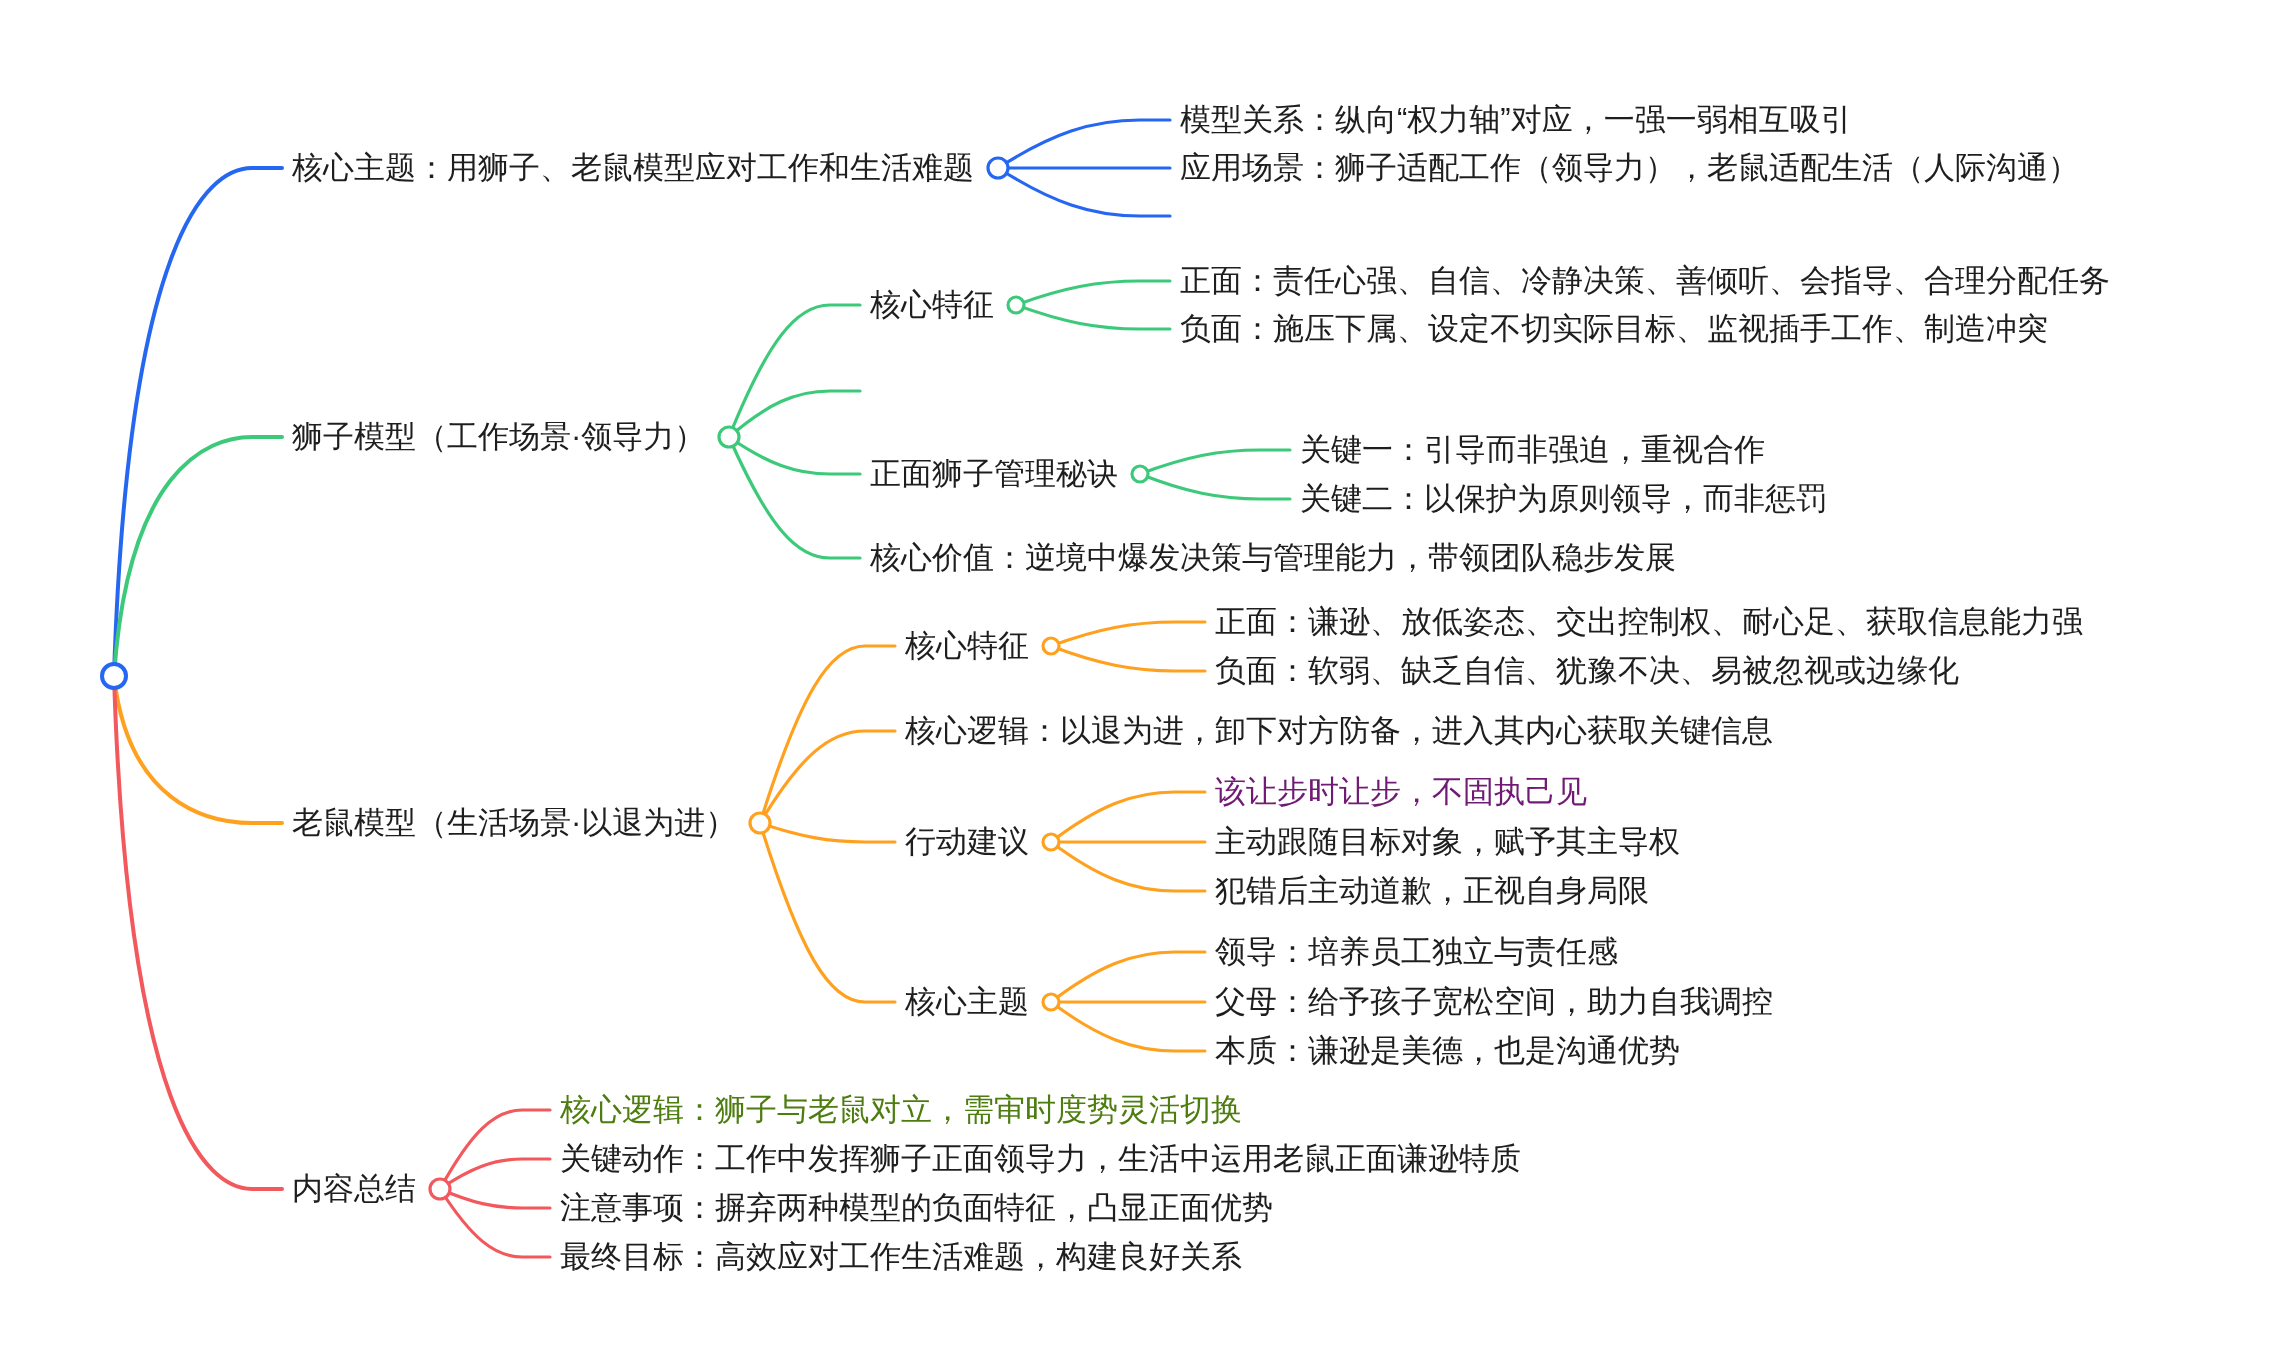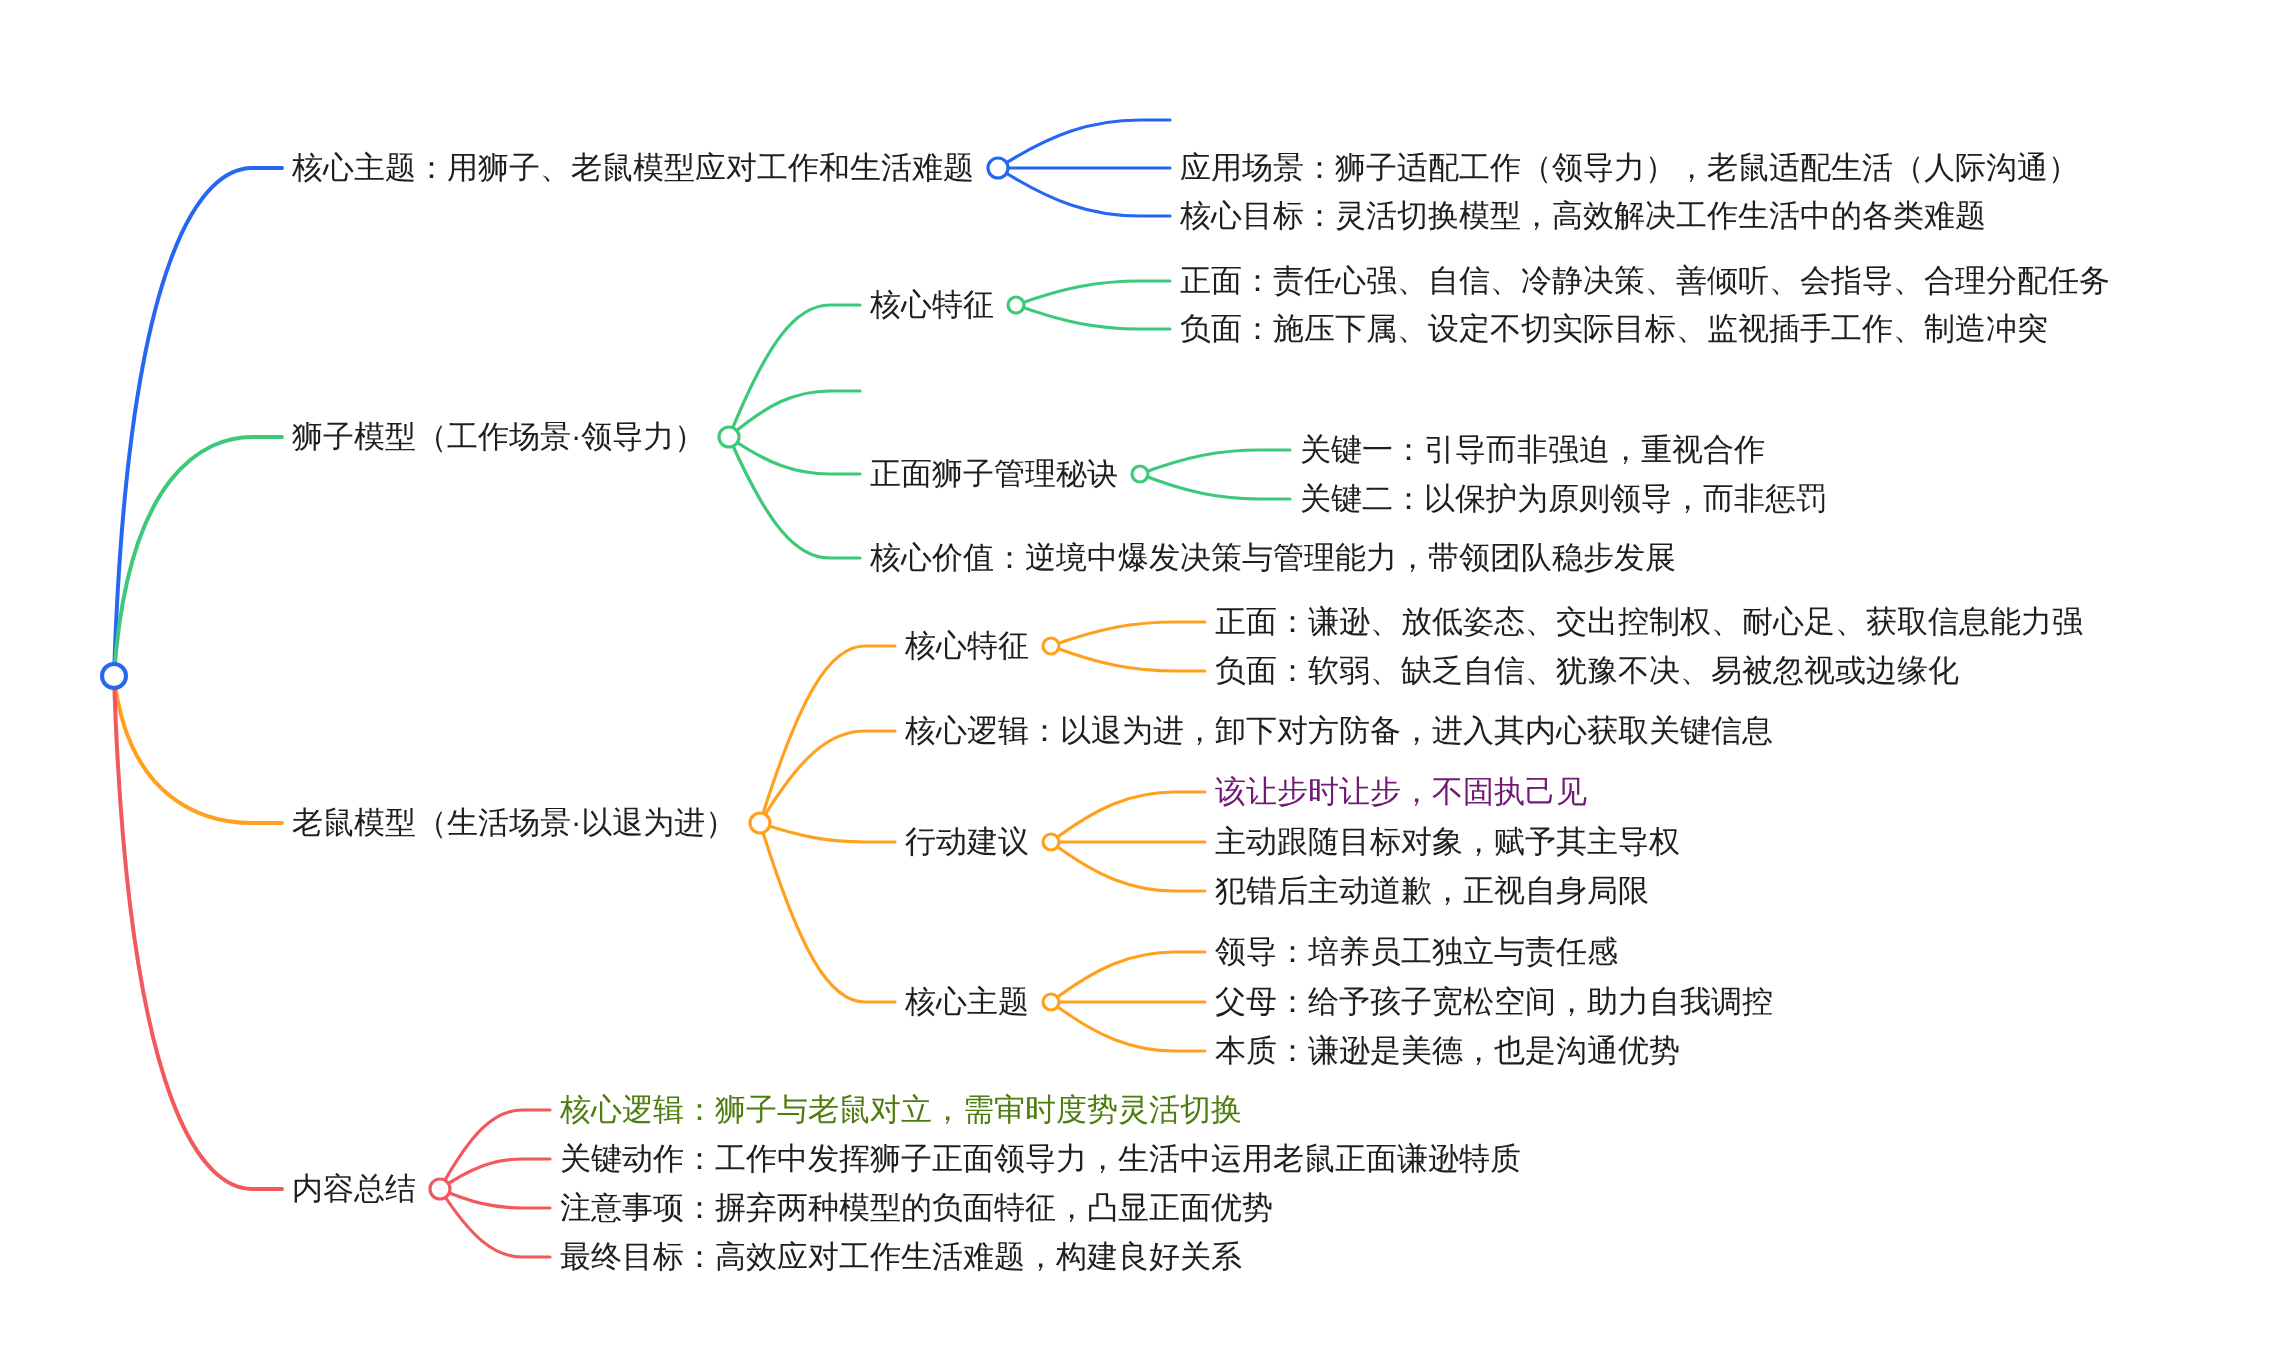--- a/index.html
+++ b/index.html
@@ -63,22 +63,22 @@
       <circle cx="1016" cy="305" r="8" fill="#ffffff" stroke="#3CC97A" stroke-width="3.2"></circle>
       <circle cx="1140" cy="474" r="8" fill="#ffffff" stroke="#3CC97A" stroke-width="3.2"></circle>
       <circle cx="760" cy="823" r="10" fill="#ffffff" stroke="#FFA11F" stroke-width="3.2"></circle>
       <circle cx="1051" cy="646" r="8" fill="#ffffff" stroke="#FFA11F" stroke-width="3.2"></circle>
       <circle cx="1051" cy="842" r="8" fill="#ffffff" stroke="#FFA11F" stroke-width="3.2"></circle>
       <circle cx="1051" cy="1002" r="8" fill="#ffffff" stroke="#FFA11F" stroke-width="3.2"></circle>
       <circle cx="440" cy="1189" r="10" fill="#ffffff" stroke="#F2585C" stroke-width="3.2"></circle>
     </svg>
 
   <div class="node-label" style="left: 292px; top: 168px; color: rgb(30, 30, 30);">核心主题：用狮子、老鼠模型应对工作和生活难题</div>
+  <div class="node-label" style="left: 1180px; top: 120px; color: rgb(30, 30, 30);">模型关系：纵向“权力轴”对应，一强一弱相互吸引</div>
   <div class="node-label" style="left: 1180px; top: 168px; color: rgb(30, 30, 30);">应用场景：狮子适配工作（领导力），老鼠适配生活（人际沟通）</div>
-  <div class="node-label" style="left: 1180px; top: 216px; color: rgb(30, 30, 30);">核心目标：灵活切换模型，高效解决工作生活中的各类难题</div>
 
   <div class="node-label" style="left: 292px; top: 437px; color: rgb(30, 30, 30);">狮子模型（工作场景·领导力）</div>
   <div class="node-label" style="left: 870px; top: 305px; color: rgb(30, 30, 30);">核心特征</div>
   <div class="node-label" style="left: 1180px; top: 281px; color: rgb(30, 30, 30);">正面：责任心强、自信、冷静决策、善倾听、会指导、合理分配任务</div>
   <div class="node-label" style="left: 1180px; top: 329px; color: rgb(30, 30, 30);">负面：施压下属、设定不切实际目标、监视插手工作、制造冲突</div>
   <div class="node-label" style="left: 870px; top: 474px; color: rgb(30, 30, 30);">正面狮子管理秘诀</div>
   <div class="node-label" style="left: 1300px; top: 450px; color: rgb(30, 30, 30);">关键一：引导而非强迫，重视合作</div>
   <div class="node-label" style="left: 1300px; top: 499px; color: rgb(30, 30, 30);">关键二：以保护为原则领导，而非惩罚</div>
   <div class="node-label" style="left: 870px; top: 558px; color: rgb(30, 30, 30);">核心价值：逆境中爆发决策与管理能力，带领团队稳步发展</div>
 

